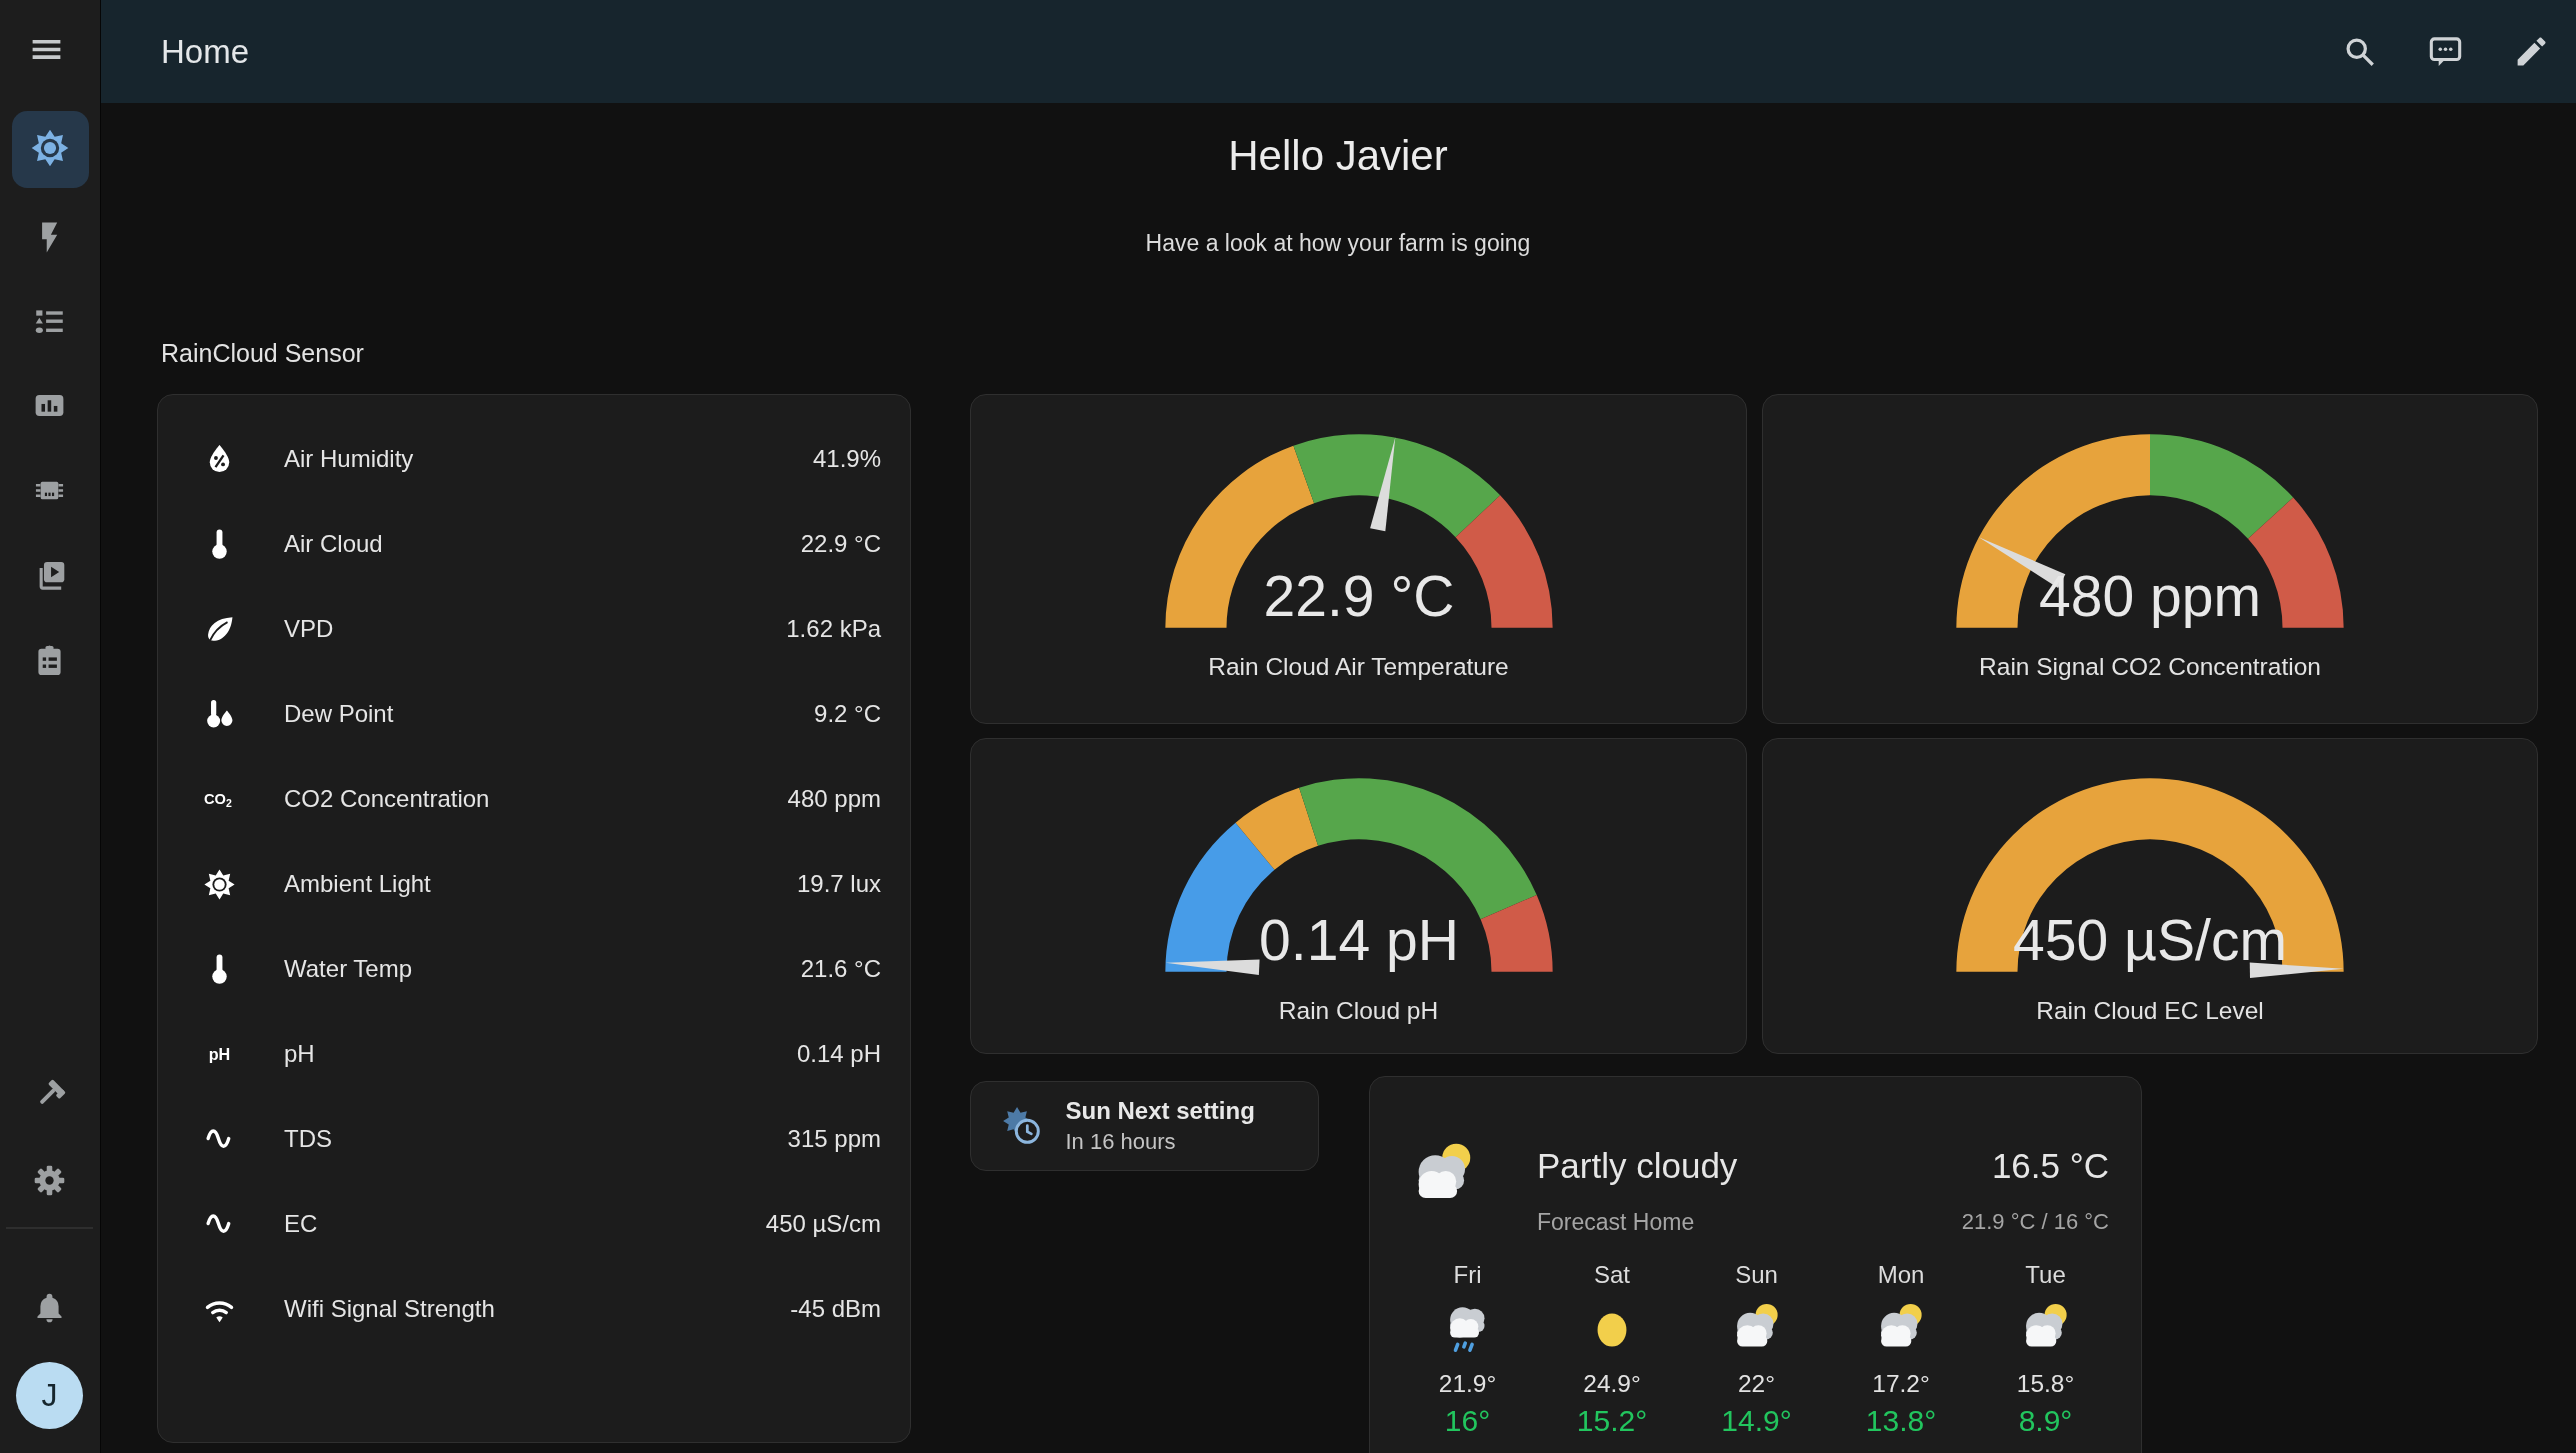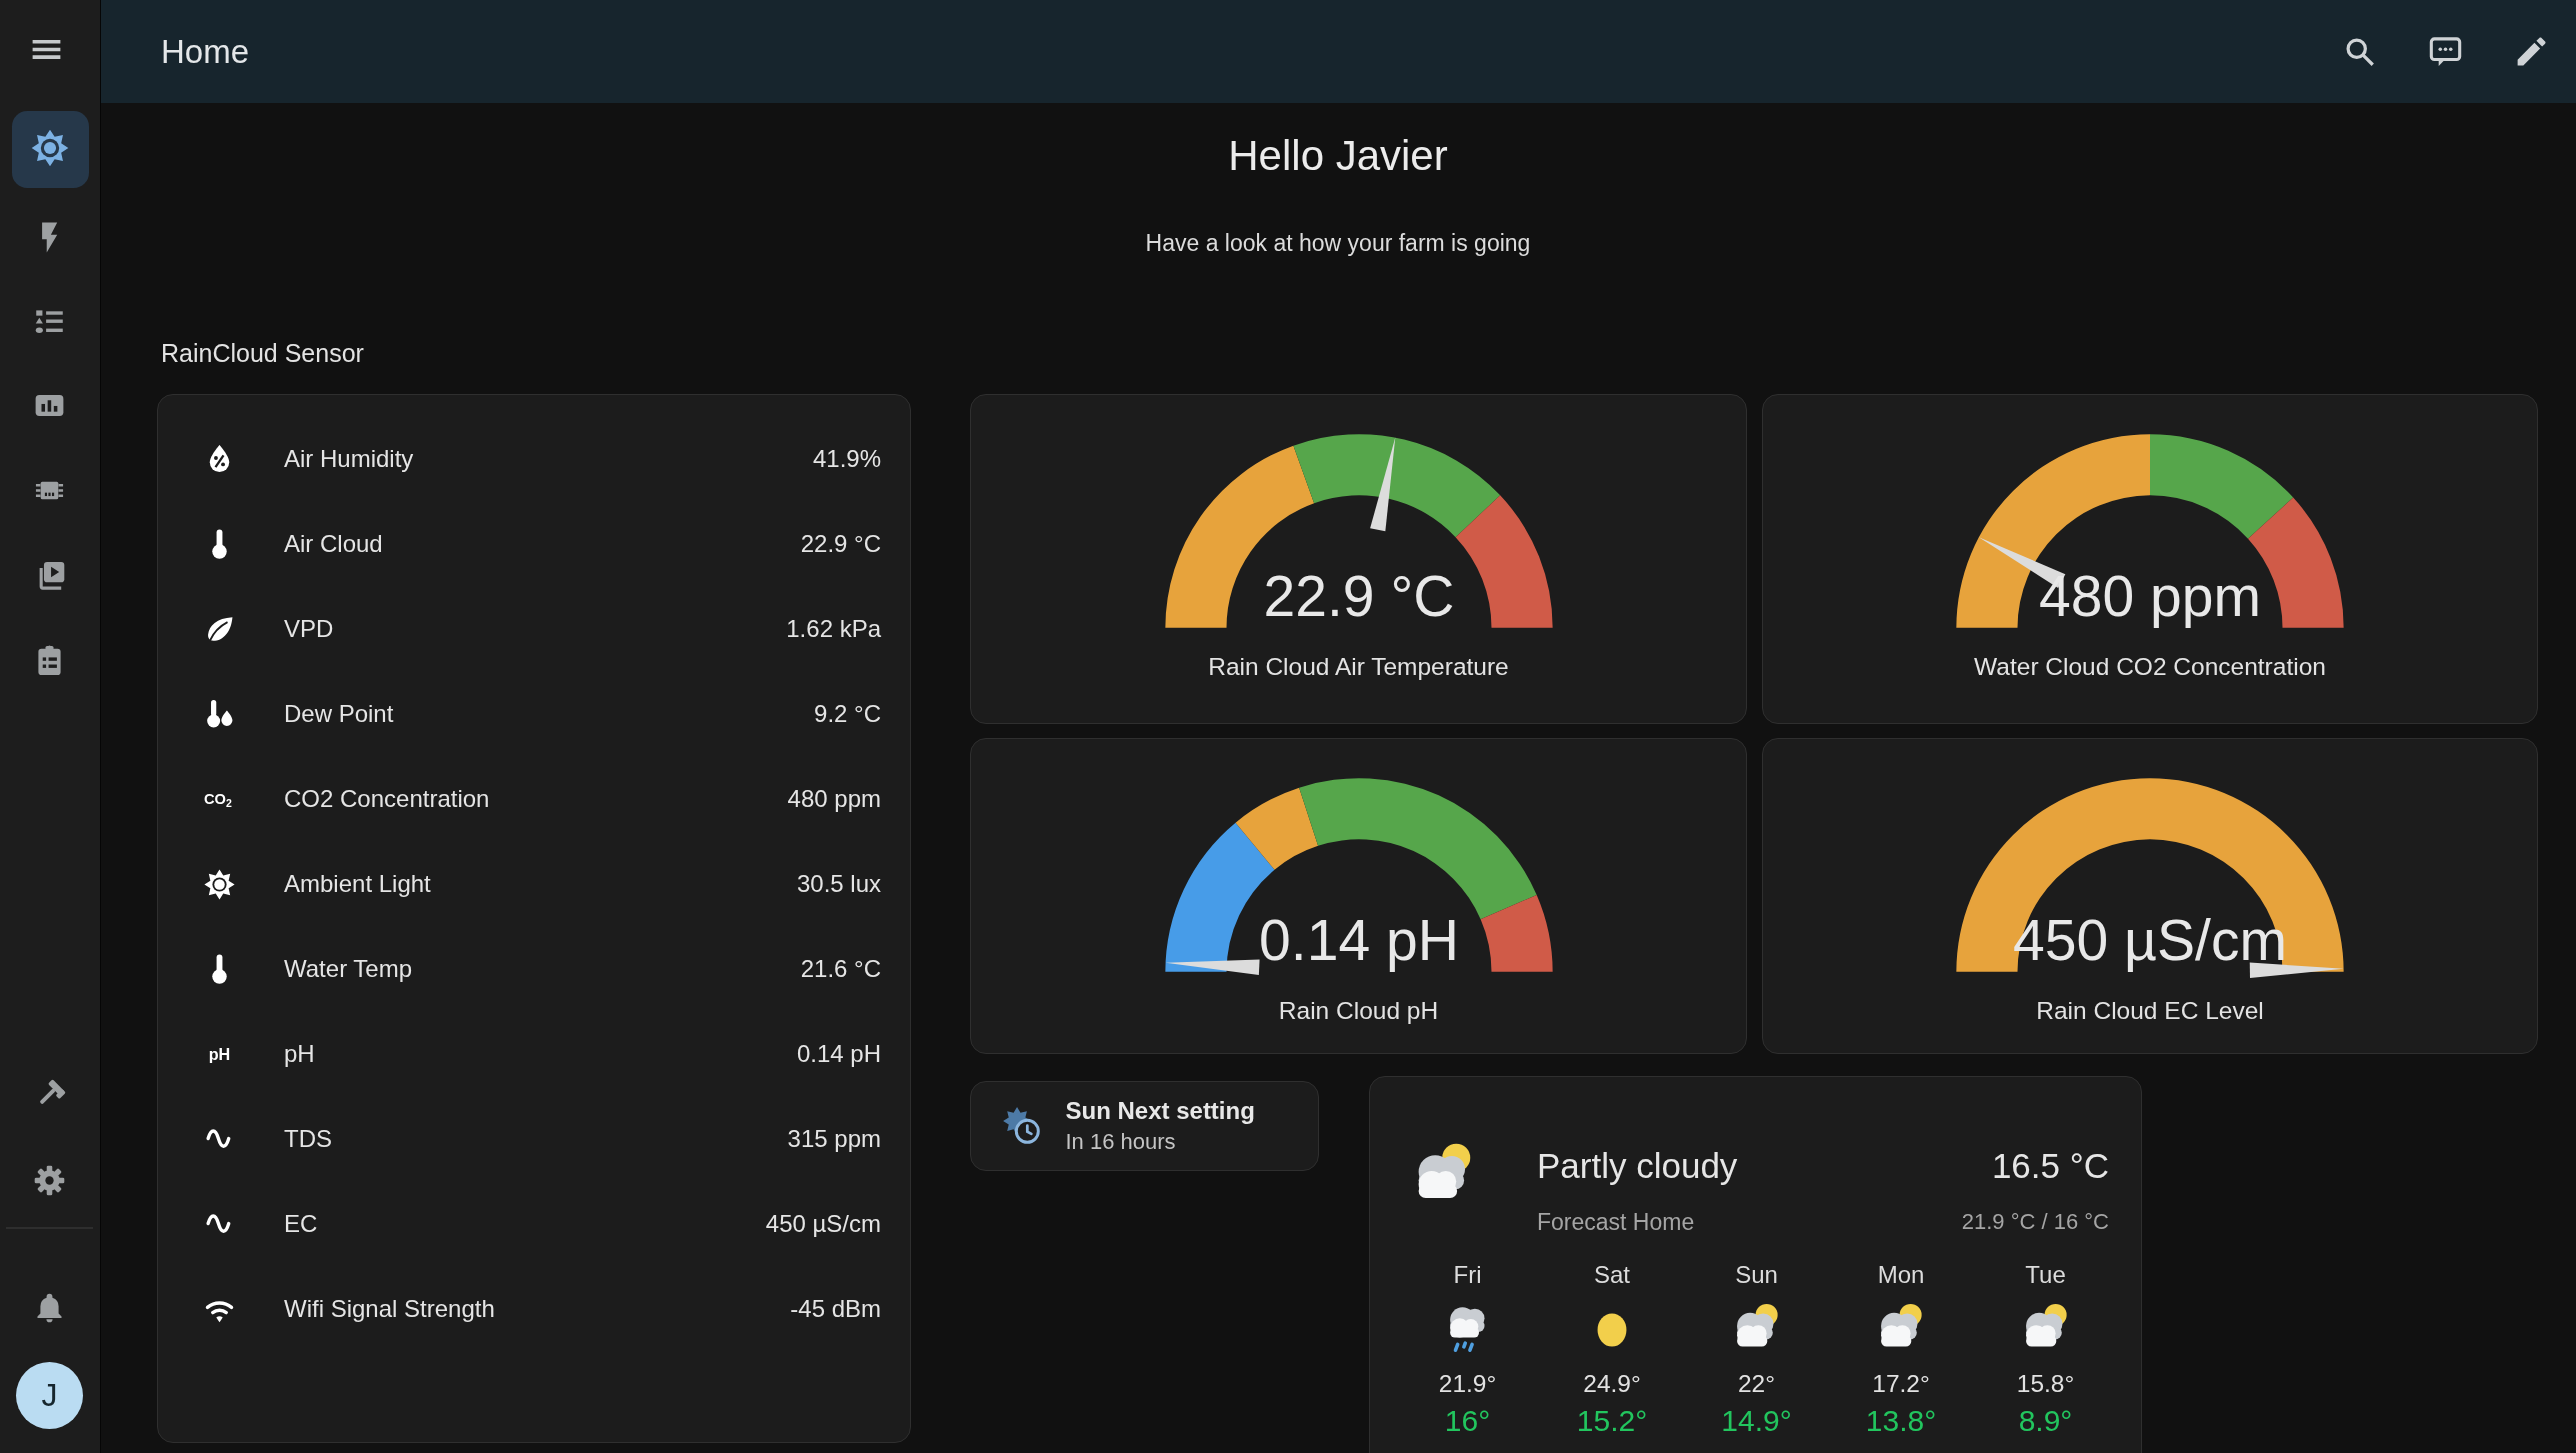--- a/index.html
+++ b/index.html
@@ -221,21 +221,21 @@
           <div class="slabel">CO2 Concentration</div>
           <div class="svalue">480 ppm</div>
         </div>
         <div class="srow">
           <div class="sicon"><svg viewBox="0 0 24 24" fill="currentColor">
               <polygon points="12.00,2.20 14.45,6.09 18.93,5.07 17.91,9.55 21.80,12.00 17.91,14.45 18.93,18.93 14.45,17.91 12.00,21.80 9.55,17.91 5.07,18.93 6.09,14.45 2.20,12.00 6.09,9.55 5.07,5.07 9.55,6.09" fill="currentColor"></polygon>
               <circle cx="12" cy="12" r="4.6" fill="#1c1c1c"></circle>
               <circle cx="12" cy="12" r="3.4" fill="currentColor"></circle>
             </svg></div>
           <div class="slabel">Ambient Light</div>
-          <div class="svalue">30.5 lux</div>
+          <div class="svalue">19.7 lux</div>
         </div>
         <div class="srow">
           <div class="sicon"><svg viewBox="0 0 24 24" fill="currentColor">
               <rect x="10.1" y="2.3" width="3.8" height="11.4" rx="1.9"></rect>
               <circle cx="12" cy="16.6" r="4.7"></circle>
             </svg></div>
           <div class="slabel">Water Temp</div>
           <div class="svalue">21.6 °C</div>
         </div>
         <div class="srow">
@@ -279,21 +279,21 @@
         <path d="M34.63 -32.52 A47.5 47.5 0 0 1 47.50 0.00 L32.50 0.00 A32.5 32.5 0 0 0 23.69 -22.25 Z" fill="#d05b48"></path>
         <path d="M-24.5 -1.9 L-47.5 0 L-24.5 1.9 Z" fill="#dcdcdc" transform="rotate(100.8)"></path>
         <text x="0" y="-3" text-anchor="middle" font-size="14" fill="#e8e8e8" font-family="Liberation Sans, sans-serif">22.9 °C</text>
       </svg><div class="gname">Rain Cloud Air Temperature</div></section>
   <section class="card gauge-card gc1"><svg class="gauge" width="408" height="212" viewBox="-50 -50 100 52">
         <path d="M-47.50 -0.00 A47.5 47.5 0 0 1 0.00 -47.50 L0.00 -32.50 A32.5 32.5 0 0 0 -32.50 -0.00 Z" fill="#e7a33c"></path>
         <path d="M0.00 -47.50 A47.5 47.5 0 0 1 35.13 -31.97 L24.04 -21.87 A32.5 32.5 0 0 0 0.00 -32.50 Z" fill="#56a64b"></path>
         <path d="M35.13 -31.97 A47.5 47.5 0 0 1 47.50 0.00 L32.50 0.00 A32.5 32.5 0 0 0 24.04 -21.87 Z" fill="#d05b48"></path>
         <path d="M-24.5 -1.9 L-47.5 0 L-24.5 1.9 Z" fill="#dcdcdc" transform="rotate(27.9)"></path>
         <text x="0" y="-3" text-anchor="middle" font-size="14" fill="#e8e8e8" font-family="Liberation Sans, sans-serif">480 ppm</text>
-      </svg><div class="gname">Water Cloud CO2 Concentration</div></section>
+      </svg><div class="gname">Rain Signal CO2 Concentration</div></section>
   <section class="card gauge-card gc2"><svg class="gauge" width="408" height="212" viewBox="-50 -50 100 52">
         <path d="M-47.50 -0.00 A47.5 47.5 0 0 1 -30.28 -36.60 L-20.72 -25.04 A32.5 32.5 0 0 0 -32.50 -0.00 Z" fill="#479ce8"></path>
         <path d="M-30.28 -36.60 A47.5 47.5 0 0 1 -14.68 -45.18 L-10.04 -30.91 A32.5 32.5 0 0 0 -20.72 -25.04 Z" fill="#e7a33c"></path>
         <path d="M-14.68 -45.18 A47.5 47.5 0 0 1 43.59 -18.86 L29.83 -12.91 A32.5 32.5 0 0 0 -10.04 -30.91 Z" fill="#56a64b"></path>
         <path d="M43.59 -18.86 A47.5 47.5 0 0 1 47.50 0.00 L32.50 0.00 A32.5 32.5 0 0 0 29.83 -12.91 Z" fill="#d05b48"></path>
         <path d="M-24.5 -1.9 L-47.5 0 L-24.5 1.9 Z" fill="#dcdcdc" transform="rotate(2.7)"></path>
         <text x="0" y="-3" text-anchor="middle" font-size="14" fill="#e8e8e8" font-family="Liberation Sans, sans-serif">0.14 pH</text>
       </svg><div class="gname">Rain Cloud pH</div></section>
   <section class="card gauge-card gc3"><svg class="gauge" width="408" height="212" viewBox="-50 -50 100 52">
         <path d="M-47.50 -0.00 A47.5 47.5 0 0 1 47.50 0.00 L32.50 0.00 A32.5 32.5 0 0 0 -32.50 -0.00 Z" fill="#e7a33c"></path>

